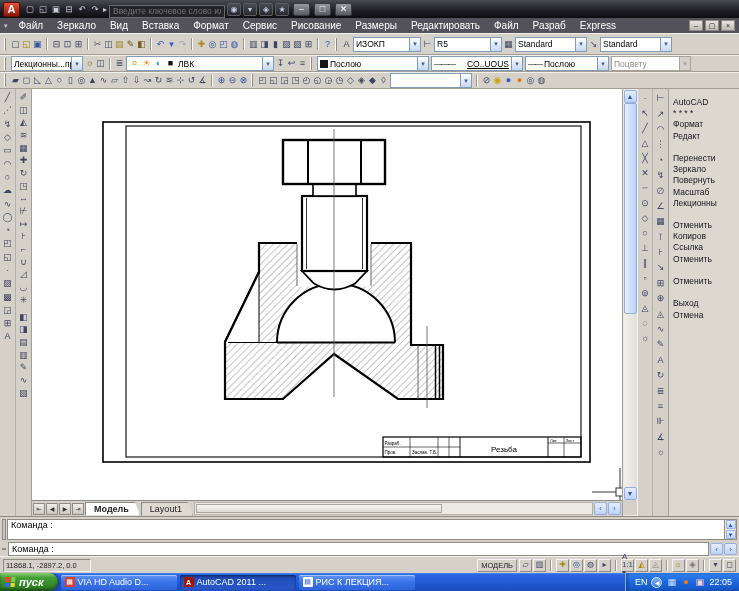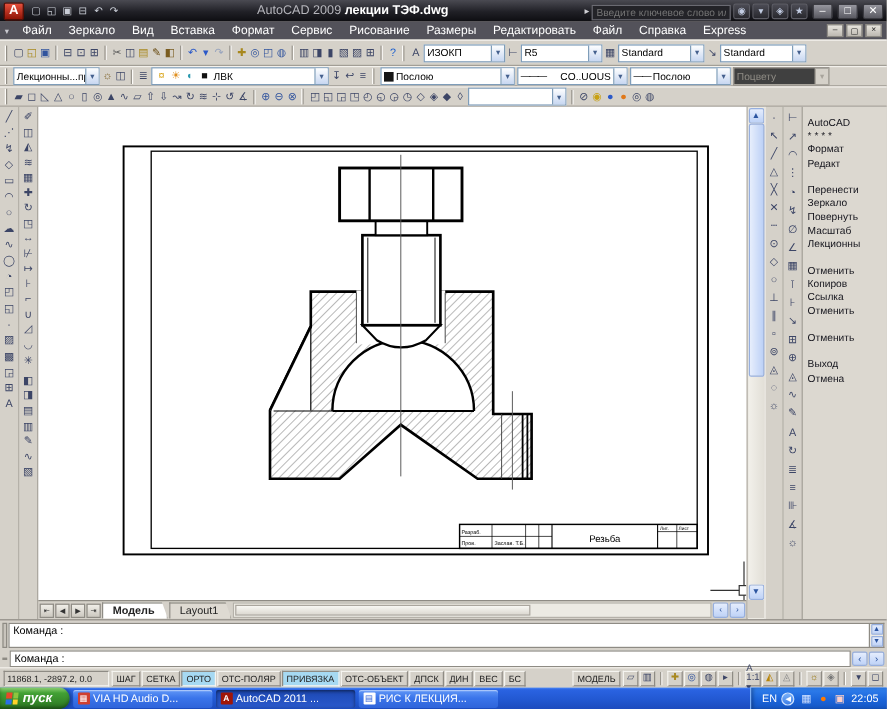--- a/index.html
+++ b/index.html
@@ -27,21 +27,21 @@
 
 
 .trow{display:flex;align-items:center;background:#d5d1c9;border-top:1px solid #f3f1ec;border-bottom:1px solid #a29e96;padding:0 2px;flex:none;}
 #row1{height:22px;}#row2{height:17px;}#row3{height:17px;}
 .tbi{min-width:11px;height:15px;display:inline-flex;align-items:center;justify-content:center;font-size:9px;color:#3c4566;cursor:default;line-height:1;}
 .tsep{width:0;height:12px;border-left:1px solid #9a968e;border-right:1px solid #fcfbf8;margin:0 3px;display:inline-block;}
 .grip{width:0;height:13px;border-left:1px solid #fcfbf8;border-right:1px solid #928e86;margin:0 4px 0 2px;display:inline-block;}
 .combo{display:inline-flex;align-items:center;background:#fff;border:1px solid #7f9db9;height:15px;font-size:8.5px;color:#000;margin:0 1px;}
 .combo .cbx{flex:1;padding:0 2px;white-space:nowrap;overflow:hidden;display:flex;align-items:center;gap:2px;}
 .cbb{width:11px;height:100%;background:linear-gradient(180deg,#fdfeff,#c7d7f1);color:#44608e;font-size:7px;display:flex;align-items:center;justify-content:center;border-left:1px solid #7f9db9;flex:none;}
-.combo.disabled{background:#404040;border-color:#a8a49c;}
+.combo.disabled{background:#ffffff;border-color:#a8a49c;}
 .combo.disabled .cbx{color:#8e8b84;}
 .combo.disabled .cbb{background:#d5d1c9;color:#a8a49c;border-left-color:#a8a49c;}
 .w68{width:68px;}.w72{width:72px;}.w82{width:82px;}.w84{width:84px;}.w92{width:92px;}.w112{width:112px;}.w148{width:148px;}.w80{width:80px;}
 .lt-sample{letter-spacing:-1px;color:#000;font-size:8px;}
 .sw{width:8px;height:8px;background:#151515;display:inline-block;flex:none;}
 
 
 #main{flex:1;display:flex;min-height:0;}
 #leftbars{width:32px;background:#d5d1c9;display:flex;flex:none;border-right:1px solid #a29e96;}
 .vcol{display:flex;flex-direction:column;align-items:center;padding-top:2px;}
@@ -120,21 +120,20 @@
   <div id="titlebar">
     <span id="logo">A</span>
     <span id="qat">
         <span class="tbi">▢</span>
         <span class="tbi">◱</span>
         <span class="tbi">▣</span>
         <span class="tbi">⊟</span>
         <span class="tbi">↶</span>
         <span class="tbi">↷</span>
       </span>
-    <span id="title"><span>AutoCAD 2009</span> <b>лекции ТЭФ.dwg</b></span>
     <span id="ic-arrow">▸</span>
     <span id="searchbox"><input placeholder="Введите ключевое слово или фр" style=""></span>
     <span class="sbtn">◉</span>
     <span class="sbtn">▾</span>
     <span class="sbtn">◈</span>
     <span class="sbtn">★</span>
     <span class="wbtn">–</span>
     <span class="wbtn">□</span>
     <span class="wbtn">✕</span>
   </div>
@@ -145,21 +144,21 @@
         <span class="menu">Файл</span>
         <span class="menu">Зеркало</span>
         <span class="menu">Вид</span>
         <span class="menu">Вставка</span>
         <span class="menu">Формат</span>
         <span class="menu">Сервис</span>
         <span class="menu">Рисование</span>
         <span class="menu">Размеры</span>
         <span class="menu">Редактировать</span>
         <span class="menu">Файл</span>
-        <span class="menu">Справка</span>
+        <span class="menu">Разраб</span>
         <span class="menu">Express</span>
       </span>
     <span id="docbtns">
       <span class="dbtn">–</span>
       <span class="dbtn">▢</span>
       <span class="dbtn">×</span>
     </span>
   </div>
 
   <div class="trow" id="row1">
@@ -251,21 +250,21 @@
     <span class="combo w112">
         <span class="cbx">
           <span class="sw"></span>
           <span>Послою</span>
         </span>
         <span class="cbb">▾</span>
       </span>
     <span class="combo w92">
         <span class="cbx">
           <span class="lt-sample">———</span>
-          <span style="margin-left:auto;">CO..UOUS</span>
+          <span style="margin-left:auto;text-decoration:underline;">CO..UOUS</span>
         </span>
         <span class="cbb">▾</span>
       </span>
     <span class="combo w84">
         <span class="cbx">
           <span class="lt-sample">——</span>
           <span>Послою</span>
         </span>
         <span class="cbb">▾</span>
       </span>
@@ -562,32 +561,20 @@
     <div id="cmdline">
       <div class="cgrip"></div>
       <input id="cmdinput" value="Команда :" style="">
       <span class="charr">‹</span>
       <span class="charr">›</span>
     </div>
   </div>
 
   <div id="statusbar">
     <span id="coords">11868.1, -2897.2, 0.0</span>
-    <span id="toggles">
-        <span class="stog">ШАГ</span>
-        <span class="stog">СЕТКА</span>
-        <span class="stog on">ОРТО</span>
-        <span class="stog">ОТС-ПОЛЯР</span>
-        <span class="stog on">ПРИВЯЗКА</span>
-        <span class="stog">ОТС-ОБЪЕКТ</span>
-        <span class="stog">ДПСК</span>
-        <span class="stog">ДИН</span>
-        <span class="stog">ВЕС</span>
-        <span class="stog">БС</span>
-      </span>
     <span id="modelbtn" class="stog">МОДЕЛЬ</span>
     <span id="stools">
         <span class="tbi">▱</span>
         <span class="tbi">▥</span>
         <span class="tsep"></span>
         <span class="tbi" style="color: rgb(168, 136, 30);">✚</span>
         <span class="tbi" style="color: rgb(49, 84, 158);">◎</span>
         <span class="tbi">◍</span>
         <span class="tbi">▸</span>
         <span class="tsep"></span>

